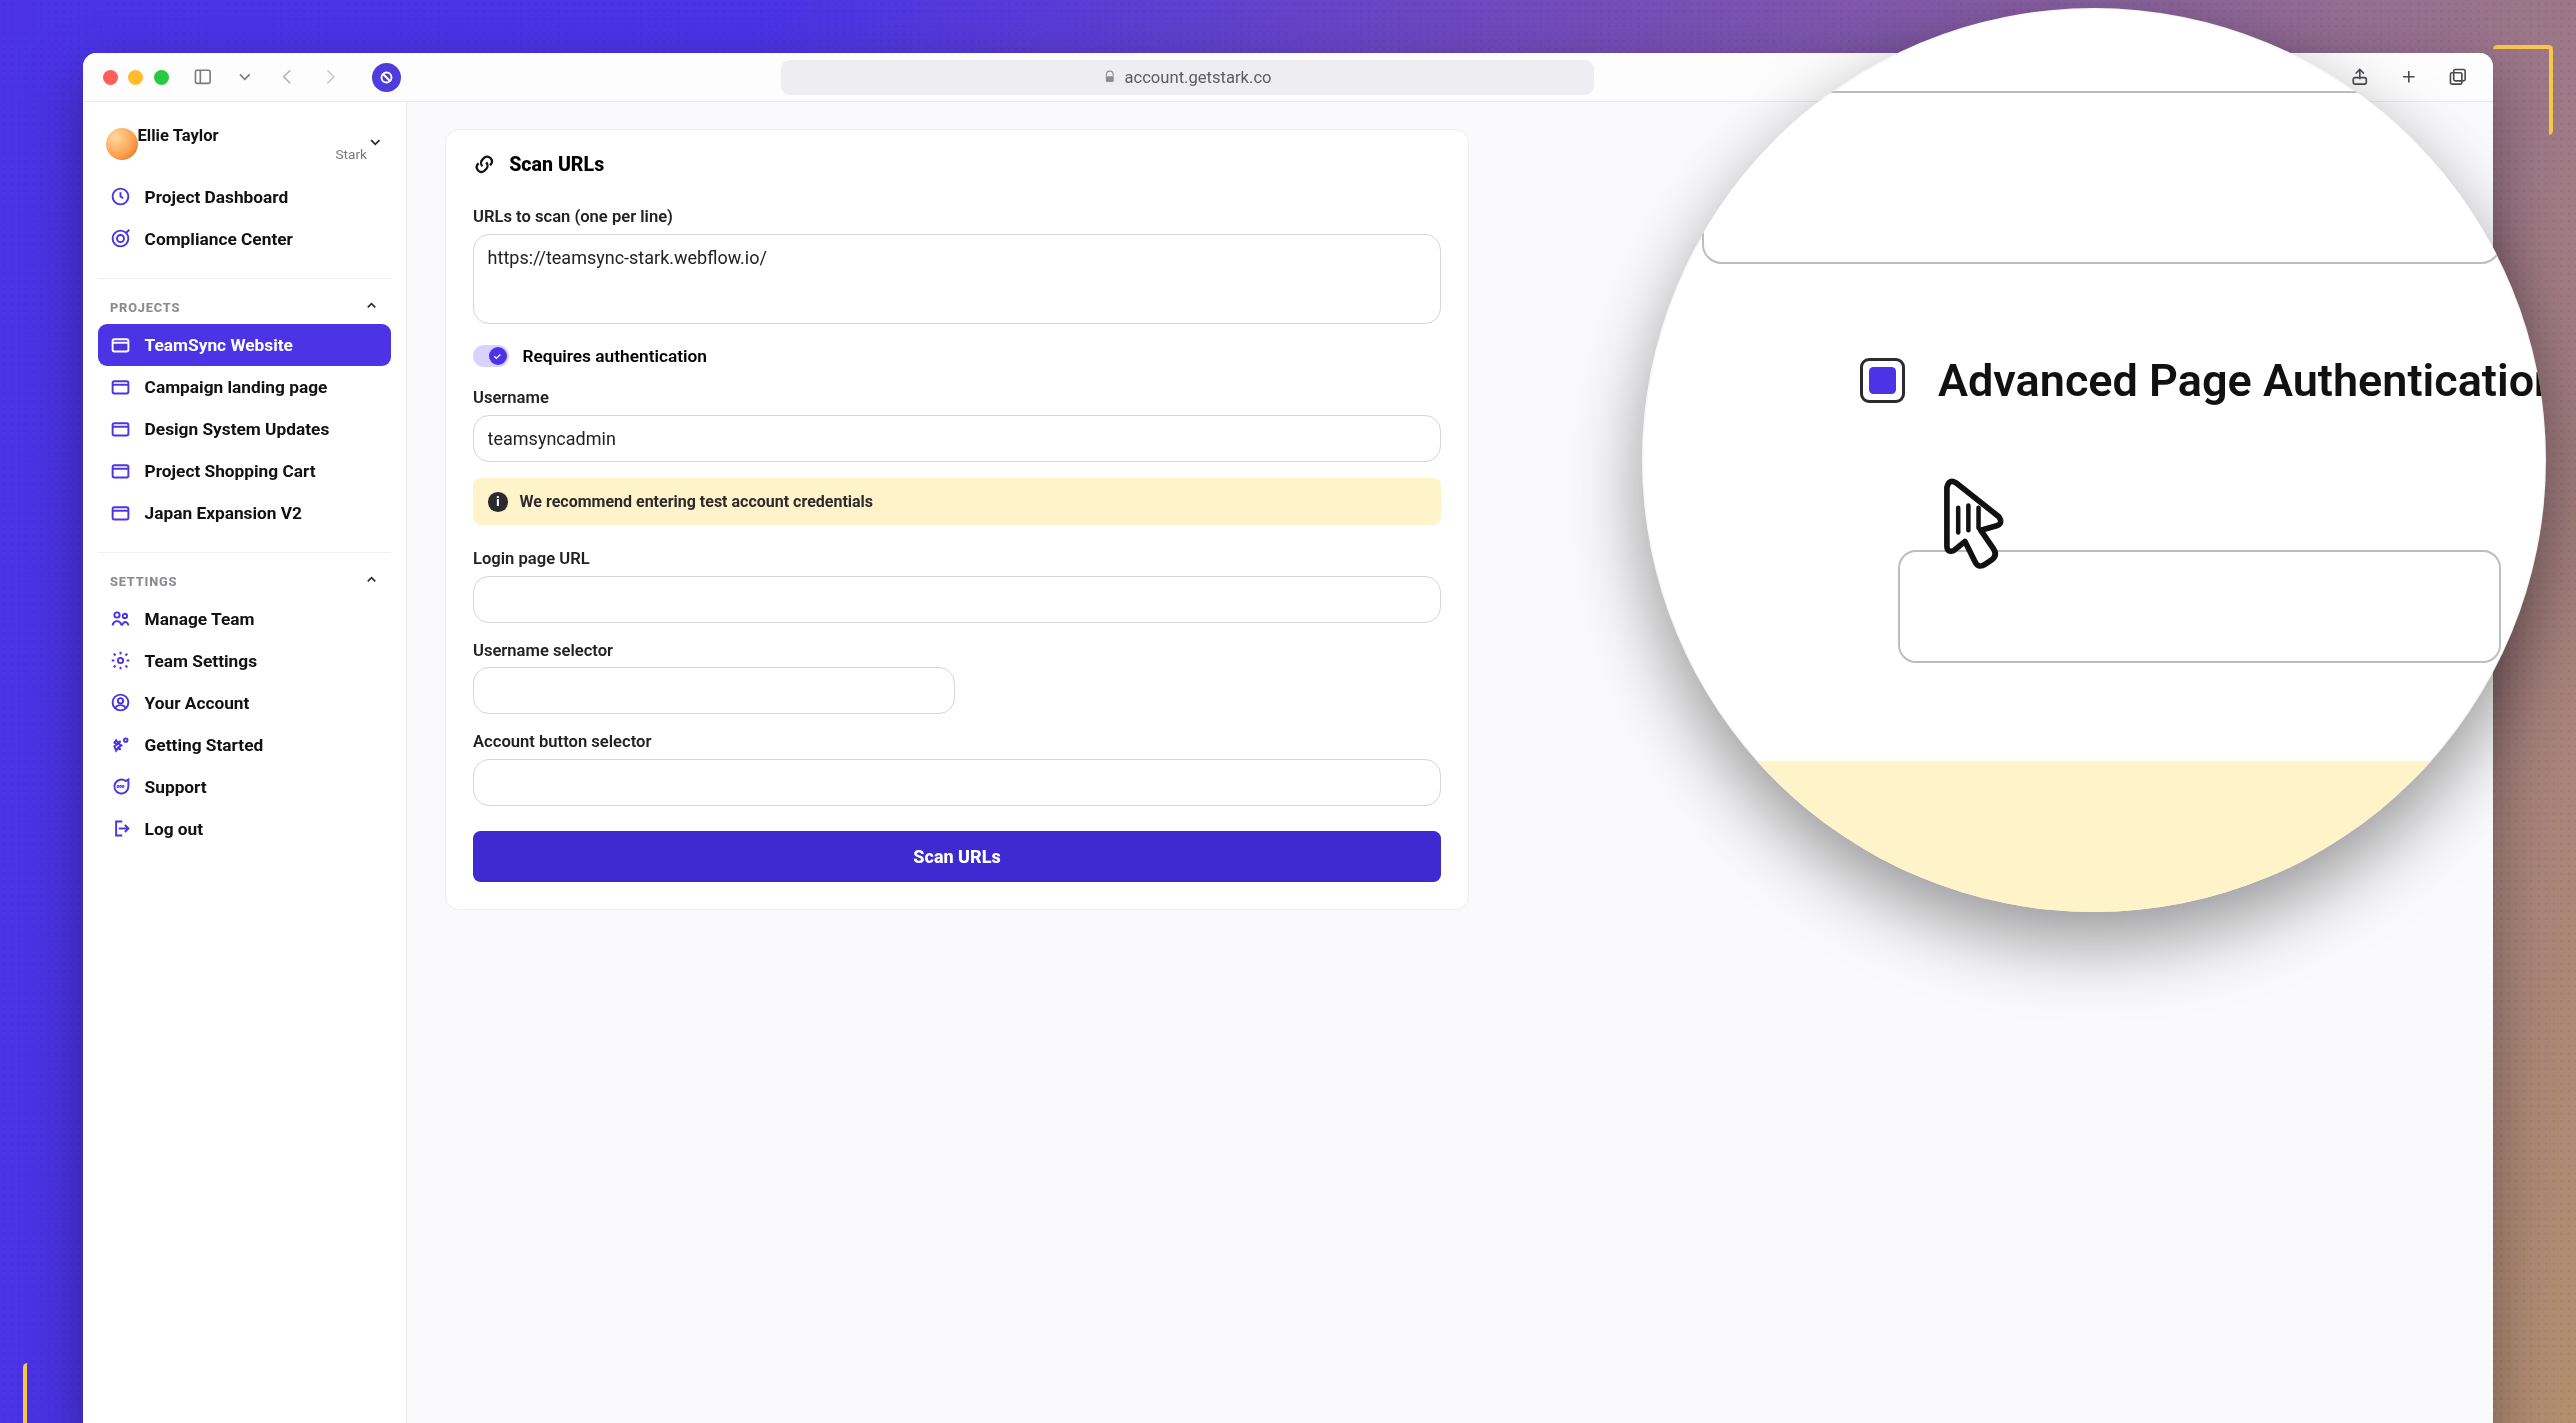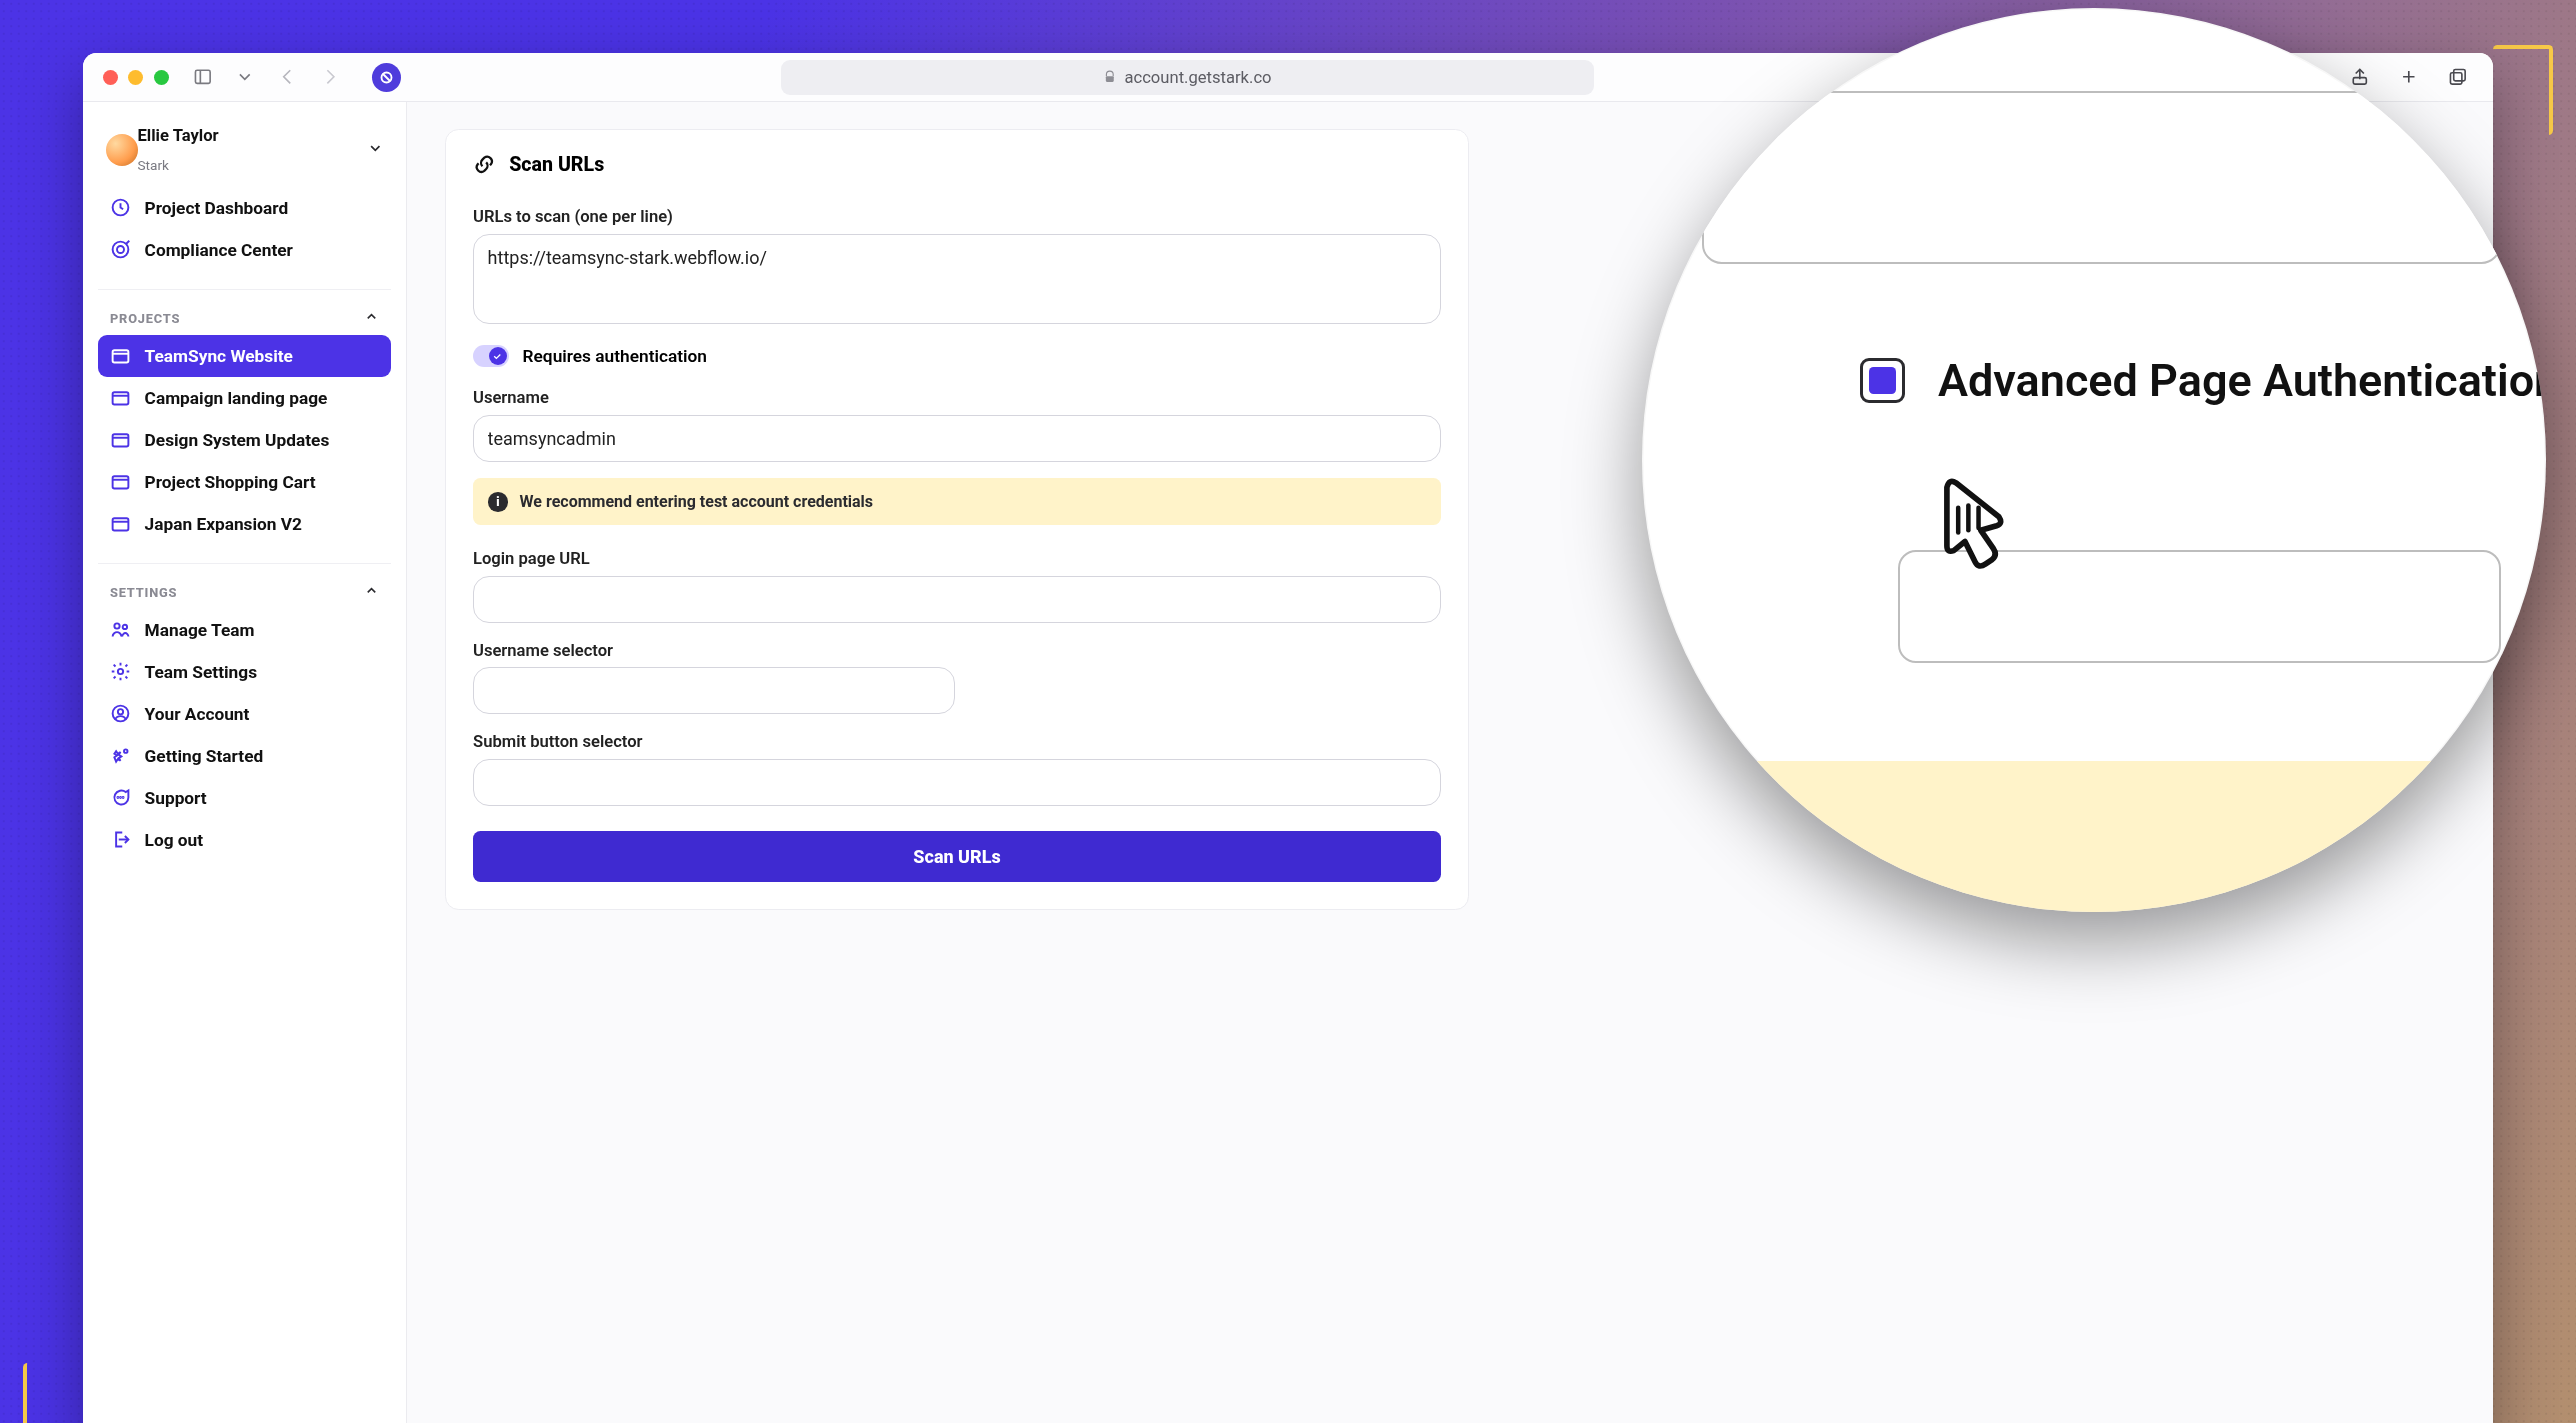--- a/index.html
+++ b/index.html
@@ -100,21 +100,21 @@
   .user-row {
     display:flex; align-items:center; gap:0;
     padding: 4.5px 7.5px 13.6px 7.5px;
   }
   .avatar {
     width:32px; height:32px; border-radius:50%;
     background: radial-gradient(circle at 30% 30%, #ffd9a0, #ff9d4d 60%, #c06a20);
   }
   .user-texts { flex:1; }
   .user-name { font-weight:700; font-size:16.6px; color:#111; }
-  .user-org  { font-size:13.6px; color:#7a7a82; margin-top:12px; }
+  .user-org  { font-size:13.6px; color:#7a7a82; margin-top:1px;text-align:right; }
   .chev { color:#2b2b2f; }
   .chev svg { width:16.6px; height:16.6px; stroke:currentColor; fill:none; stroke-width:2.5;}
 
   .nav-item {
     display:flex; align-items:center; gap:13.6px;
     padding: 10.5px 12px;
     border-radius: 9px;
     font-size: 17.3px;
     font-weight: 700;
     color:#111;
@@ -555,21 +555,21 @@
           <div class="field-label">Login page URL</div>
           <input class="input" value="" style="">
         </div>
 
         <div class="field-block">
           <div class="field-label">Username selector</div>
           <input class="input half-input" value="" style="">
         </div>
 
         <div class="field-block">
-          <div class="field-label">Submit button selector</div>
+          <div class="field-label">Account button selector</div>
           <input class="input" value="" style="">
         </div>
 
         <button class="primary-btn">Scan URLs</button>
       </div>
     </main>
   </div>
 </div>
 
 <div class="magnifier">

